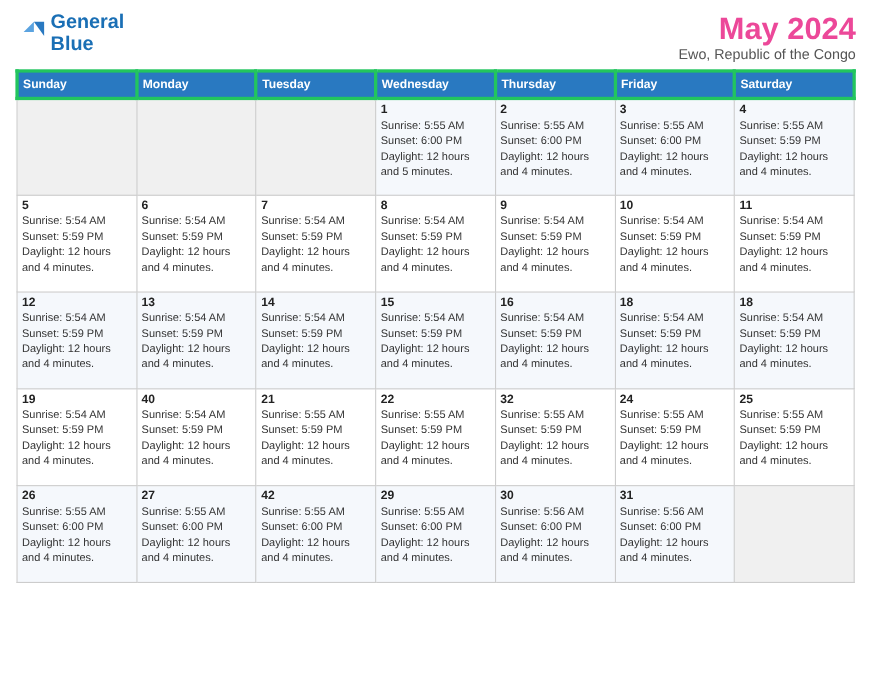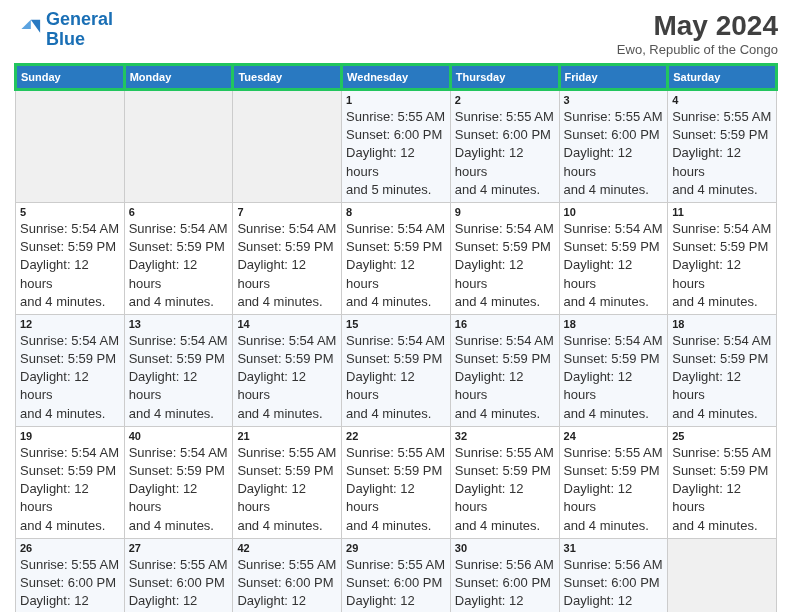--- a/index.html
+++ b/index.html
@@ -37,21 +37,21 @@
     .logo-icon {
       width: 28px;
       height: 28px;
     }
     .title-block {
       text-align: right;
     }
     .month-title {
       font-size: 28px;
       font-weight: bold;
-      color: #404040;
+      color: #ec4899;
     }
     .subtitle {
       font-size: 13px;
       color: #555;
     }
     table {
       width: 100%;
       border-collapse: collapse;
       table-layout: fixed;
     }
@@ -76,21 +76,21 @@
     tbody tr:nth-child(odd) td {
       background: #f5f8fc;
     }
     .day-num {
       font-weight: bold;
       font-size: 11px;
       margin-bottom: 2px;
       color: #222;
     }
     .day-info {
-      font-size: 13px;
+      font-size: 10px;
       color: #333;
       line-height: 1.4;
     }
     .empty-cell {
       background: #f0f0f0 !important;
     }
   </style>
 </head>
 <body>
 

